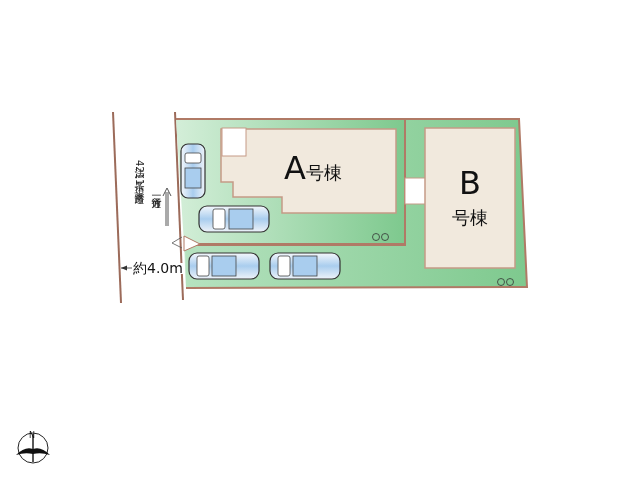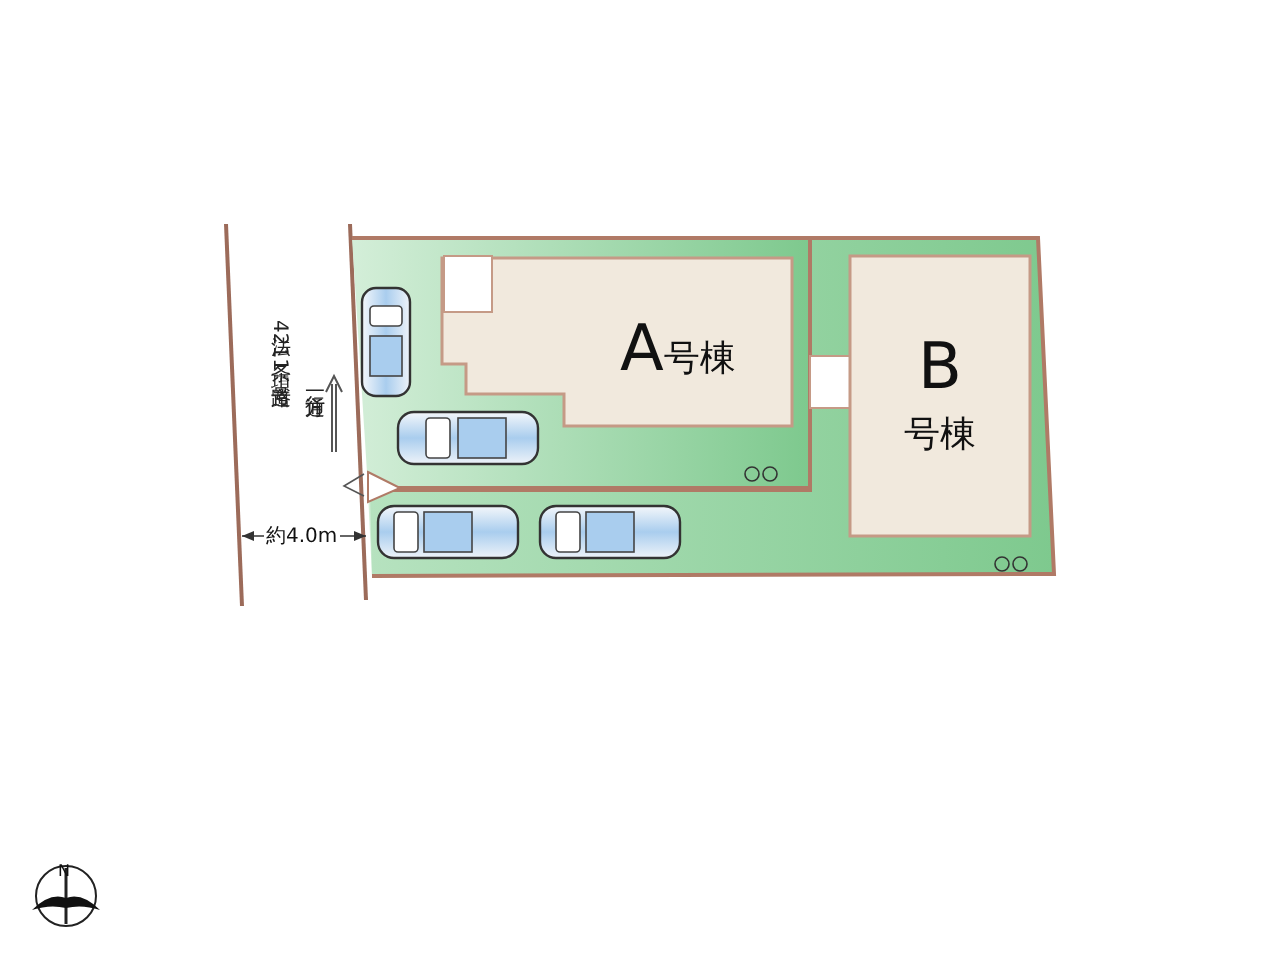--- a/index.html
+++ b/index.html
@@ -111,23 +111,23 @@
     <polygon points="183,268 177,265.5 177,270.5" fill="#333"></polygon>
   </g>
 
   <g>
     <circle cx="33" cy="448" r="15" fill="none" stroke="#222" stroke-width="1"></circle>
     <line x1="33" y1="434" x2="33" y2="462" stroke="#222" stroke-width="1.5"></line>
     <path d="M16,455 Q25,446 33,449 Q41,446 50,455 Q41,452 33,454 Q25,452 16,455 Z" fill="#111"></path>
   </g>
 </svg>
 
-<div class="lbl" style="left:284px;top:150px;font-size:32px;line-height:48px;margin-left:26px;">
+<div class="lbl" style="left:284px;top:150px;font-size:32px;line-height:36px;">
   <span>A</span><span style="font-size:18px;">号棟</span>
 </div>
 <div class="lbl" style="left:450px;top:166px;width:40px;text-align:center;font-size:32px;line-height:34px;">B</div>
 <div class="lbl" style="left:442px;top:207px;width:56px;text-align:center;font-size:18px;line-height:22px;">号棟</div>
 
 <div class="vtext" style="left:134px;top:160px;">法42条1項1号道路</div>
 <div class="vtext" style="left:151px;top:190px;">一方通行</div>
-<div class="lbl" style="left:132px;top:263px;font-size:10px;line-height:11px;background:#fff;padding:0 1px;">約4.0m</div>
+<div class="lbl" style="left:132px;top:263px;font-size:14px;line-height:11px;background:#fff;padding:0 1px;">約4.0m</div>
 
 <div class="lbl" style="left:29px;top:431px;font-size:8px;line-height:9px;">N</div>
 
 </body></html>

